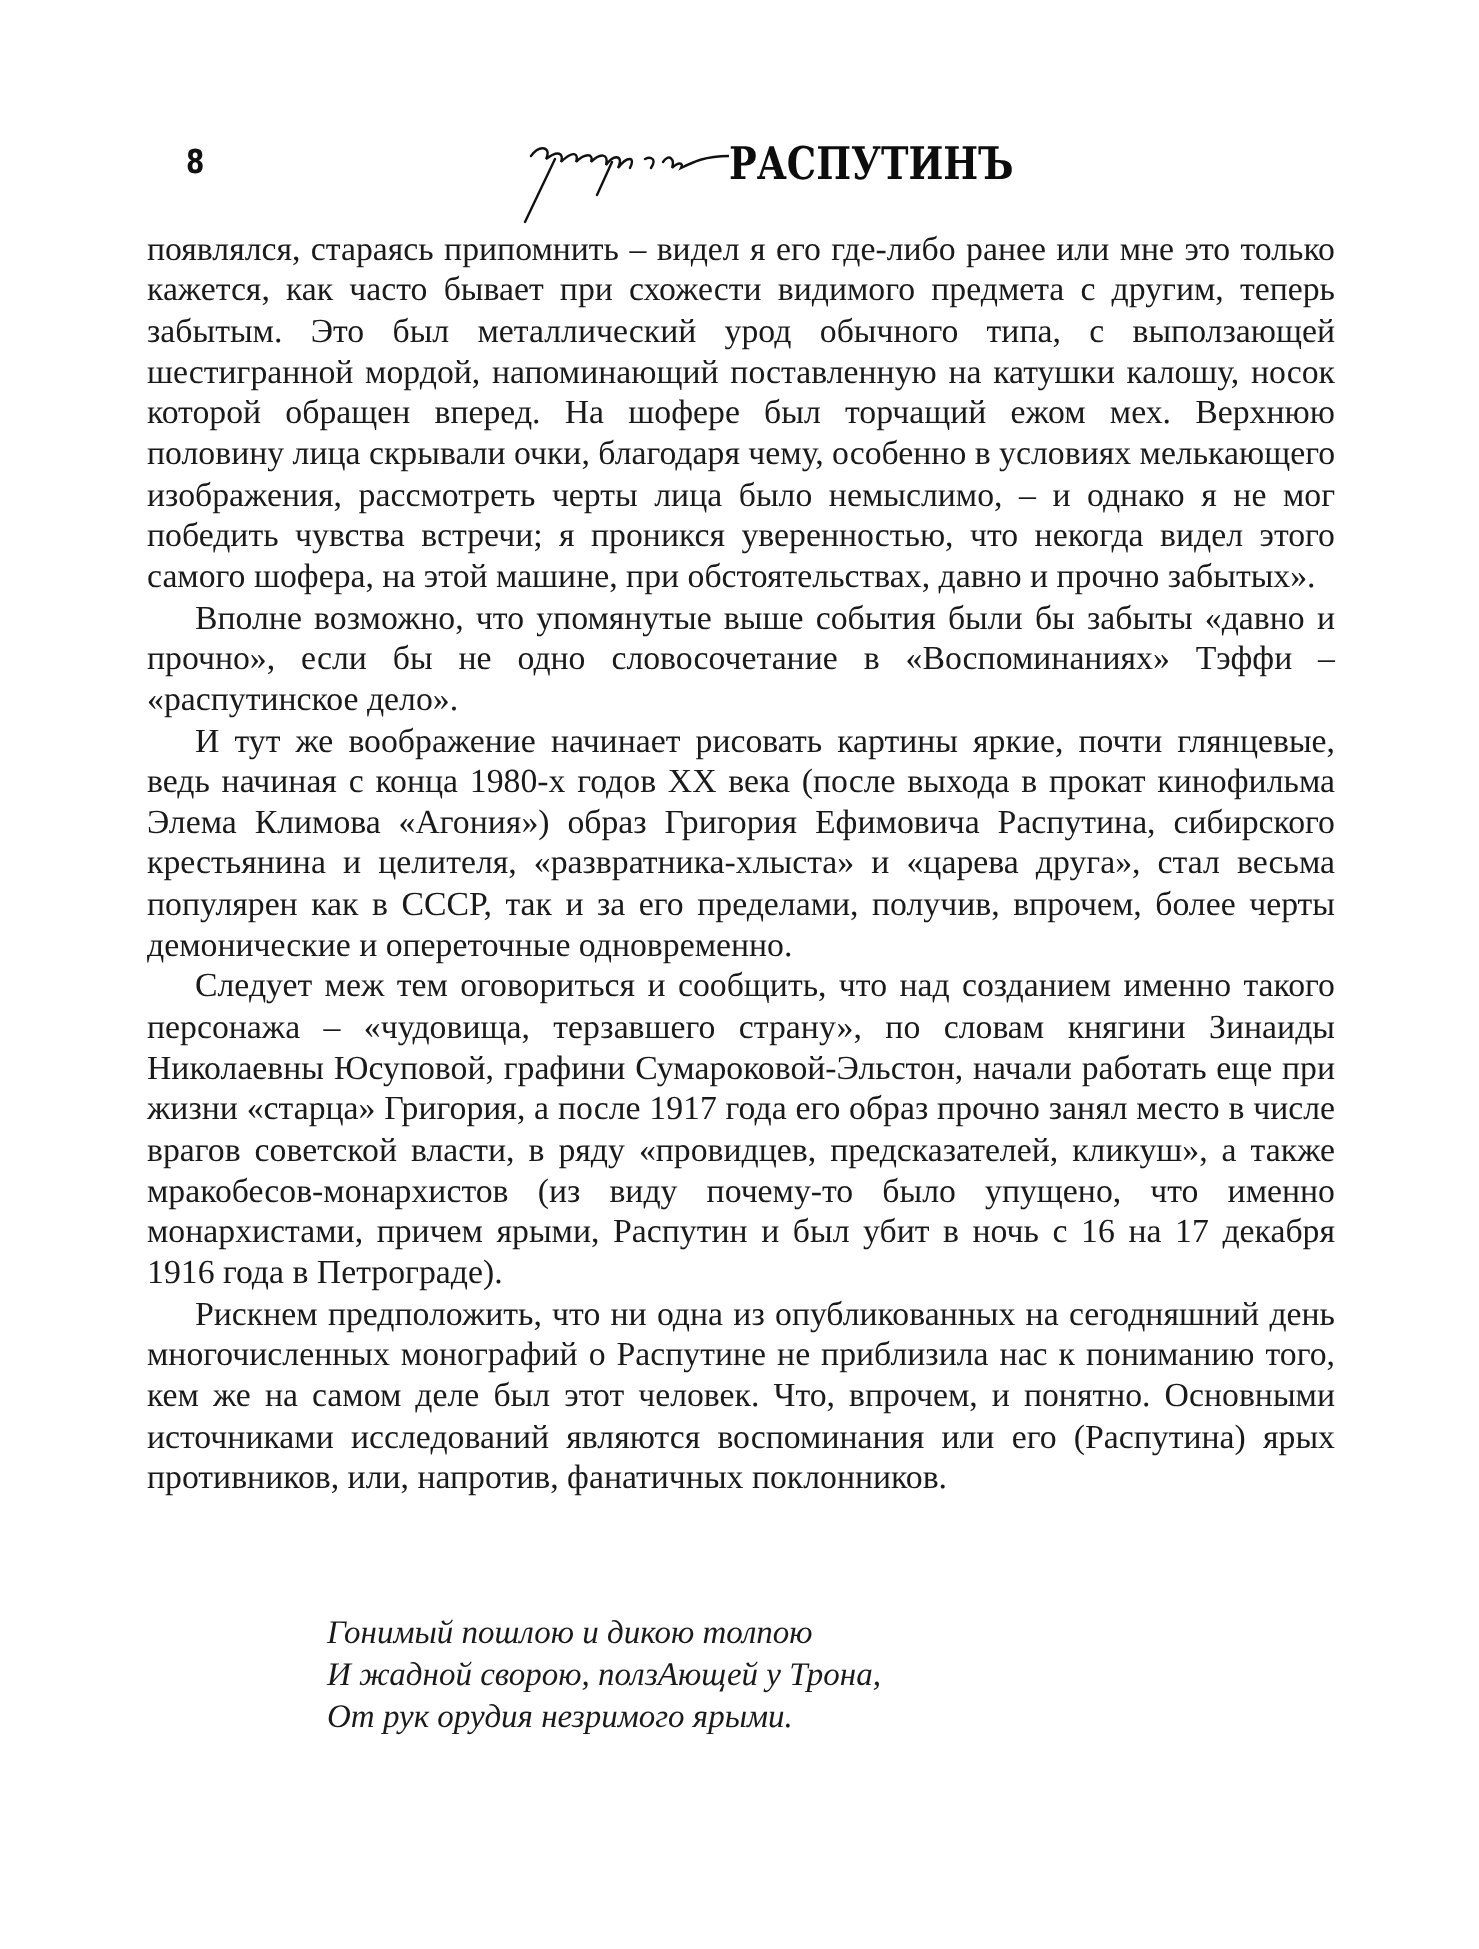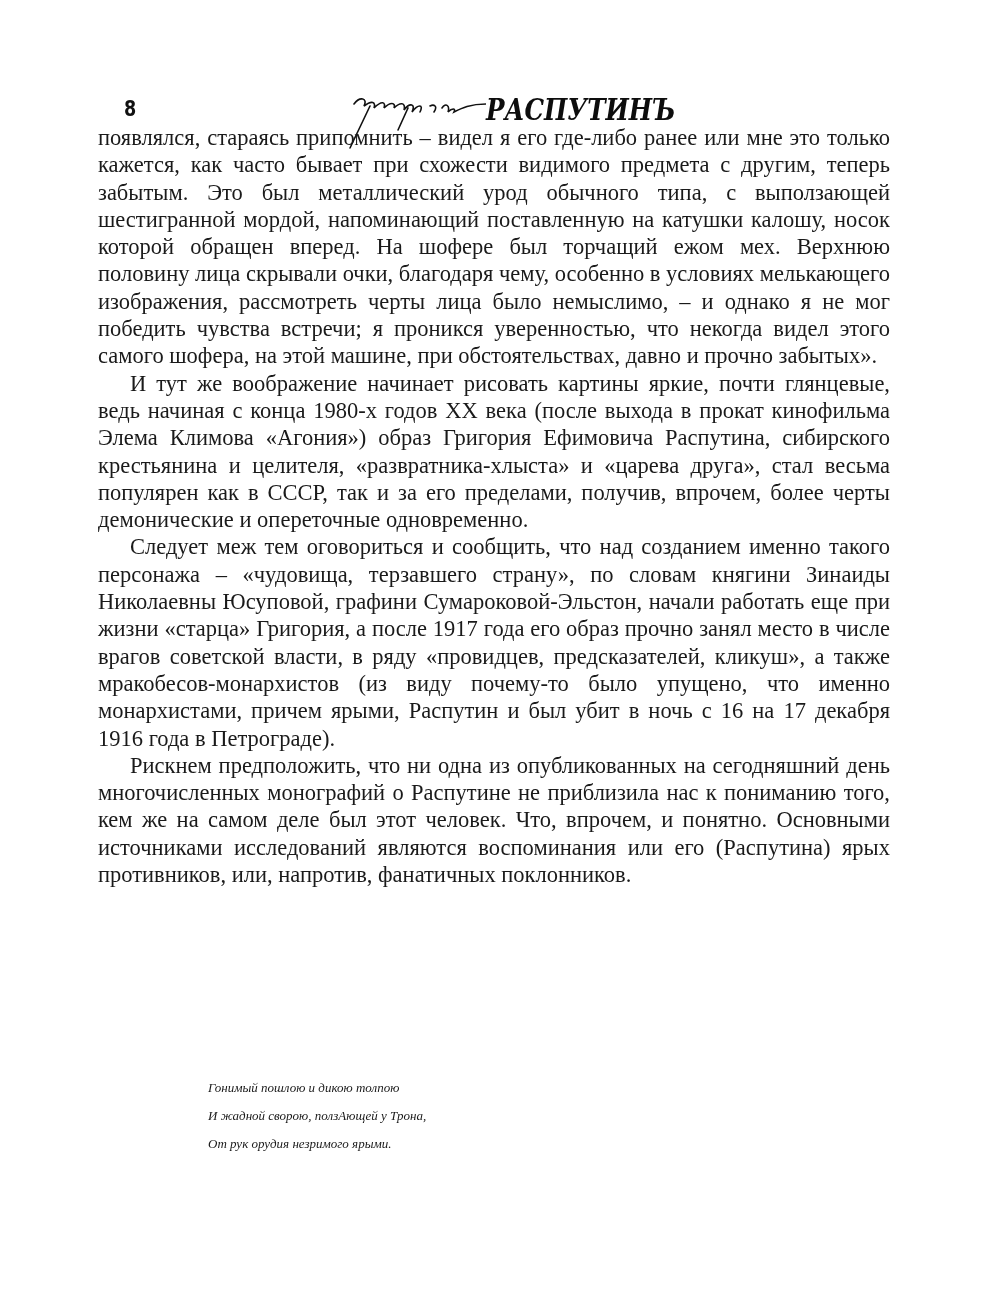--- a/index.html
+++ b/index.html
@@ -3,60 +3,61 @@
 <meta charset="utf-8">
 <style>
   html, body { margin: 0; padding: 0; background: #ffffff; }
   body { width: 986px; height: 1299px; position: relative; overflow: hidden; color: #1a1a1a; }
   .page-number {
     position: absolute; left: 124px; top: 96px;
     font-family: "DejaVu Sans", sans-serif; font-weight: bold; font-size: 22px;
     transform: scaleX(0.8); transform-origin: left top; color: #111;
   }
   .running-head {
-    position: absolute; left: 346px; top: 90px; height: 44px; width: 300px; font-style: italic;
+    position: absolute; left: 346px; top: 90px; height: 44px; width: 300px;
   }
   .signature {
     position: absolute; left: 0; top: 0; width: 140px; height: 60px;
   }
   .running-title {
     position: absolute; left: 140px; top: 2px;
     font-family: "DejaVu Serif", serif; font-weight: bold; font-size: 30px;
     letter-spacing: 0px; transform: scaleX(0.82); transform-origin: left top;
     color: #0d0d0d;
   }
   .body-text {
     position: absolute; left: 98px; top: 124px; width: 792px;
     font-family: "Liberation Serif", serif; font-size: 22.5px; line-height: 27.3px;
     text-align: justify; color: #1a1a1a;
   }
   .body-text p { margin: 0; }
   .body-text p.indent { text-indent: 32px; }
-  .body-text p.first { text-indent: 0; }
+  .body-text p.first { text-indent: 0; margin-top: 28px; }
   .poem {
-    position: absolute; left: 208px; top: 1074px;
-    font-family: "Liberation Serif", serif; font-style: italic; font-size: 13px; line-height: 28px;
+    position: absolute; left: 218px; top: 1074px;
+    font-family: "Liberation Serif", serif; font-style: italic; font-size: 22px; line-height: 28px;
     color: #1a1a1a;
   }
   .poem div { white-space: nowrap; }
 </style>
 </head>
 <body>
 
 <div class="page-number">8</div>
 
 <div class="running-head">
   <svg class="signature" viewBox="0 0 140 60">
     <path d="M8 14 C14 6, 22 8, 18 16 C26 10, 30 12, 28 18 C36 10, 40 12, 38 18 C44 12, 50 12, 48 18 C54 12, 60 12, 58 20 C64 12, 70 14, 66 22 C72 14, 78 14, 74 22 M24 16 L4 58 M62 18 L52 40 M84 16 C88 14, 92 16, 88 22 M96 18 C100 12, 104 16, 102 22 C106 18, 110 18, 108 22 C116 18, 124 14, 140 14" fill="none" stroke="#111" stroke-width="1.6" stroke-linecap="round"></path>
   </svg>
   <span class="running-title">РАСПУТИНЪ</span>
 </div>
 
 <div class="body-text">
   <p class="first">появлялся, стараясь припомнить – видел я его где-либо ранее или мне это только кажется, как часто бывает при схожести видимого предмета с другим, теперь забытым. Это был металлический урод обычного типа, с выползающей шестигранной мордой, напоминающий поставленную на катушки калошу, носок которой обращен вперед. На шофере был торчащий ежом мех. Верхнюю половину лица скрывали очки, благодаря чему, особенно в условиях мелькающего изображения, рассмотреть черты лица было немыслимо, – и однако я не мог победить чувства встречи; я проникся уверенностью, что некогда видел этого самого шофера, на этой машине, при обстоятельствах, давно и прочно забытых».</p>
+  <p class="indent">Вполне возможно, что упомянутые выше события были бы забыты «давно и прочно», если бы не одно словосочетание в «Воспоминаниях» Тэффи – «распутинское дело».</p>
   <p class="indent">И тут же воображение начинает рисовать картины яркие, почти глянцевые, ведь начиная с конца 1980-х годов XX века (после выхода в прокат кинофильма Элема Климова «Агония») образ Григория Ефимовича Распутина, сибирского крестьянина и целителя, «развратника-хлыста» и «царева друга», стал весьма популярен как в СССР, так и за его пределами, получив, впрочем, более черты демонические и опереточные одновременно.</p>
   <p class="indent">Следует меж тем оговориться и сообщить, что над созданием именно такого персонажа – «чудовища, терзавшего страну», по словам княгини Зинаиды Николаевны Юсуповой, графини Сумароковой-Эльстон, начали работать еще при жизни «старца» Григория, а после 1917 года его образ прочно занял место в числе врагов советской власти, в ряду «провидцев, предсказателей, кликуш», а также мракобесов-монархистов (из виду почему-то было упущено, что именно монархистами, причем ярыми, Распутин и был убит в ночь с 16 на 17 декабря 1916 года в Петрограде).</p>
   <p class="indent">Рискнем предположить, что ни одна из опубликованных на сегодняшний день многочисленных монографий о Распутине не приблизила нас к пониманию того, кем же на самом деле был этот человек. Что, впрочем, и понятно. Основными источниками исследований являются воспоминания или его (Распутина) ярых противников, или, напротив, фанатичных поклонников.</p>
 </div>
 
 <div class="poem">
   <div>Гонимый пошлою и дикою толпою</div>
   <div>И жадной сворою, ползАющей у Трона,</div>
   <div>От рук орудия незримого ярыми.</div>
 </div>

